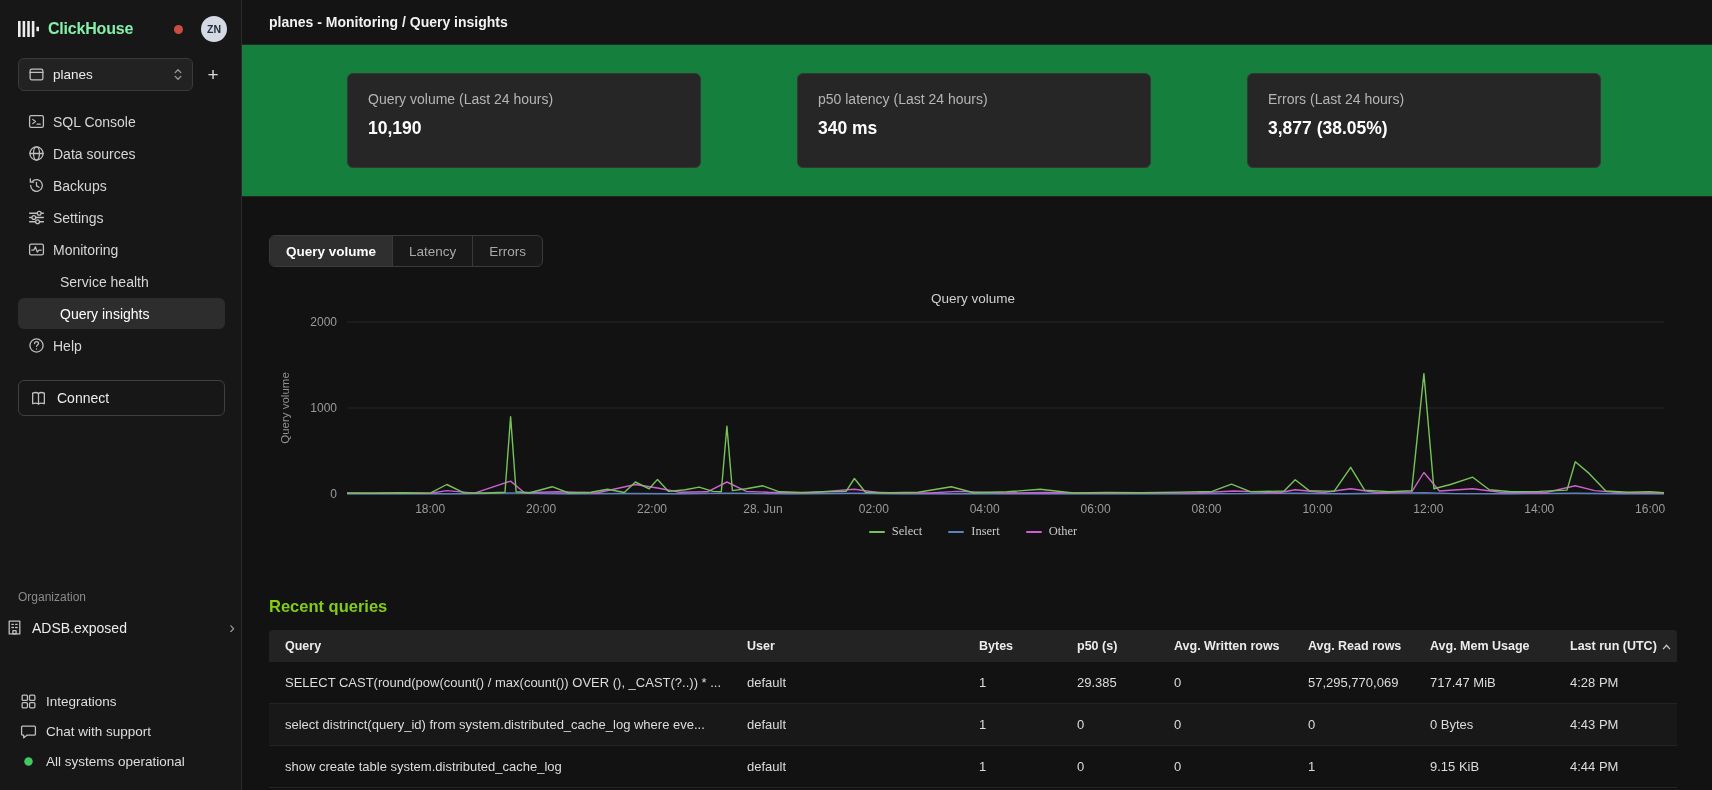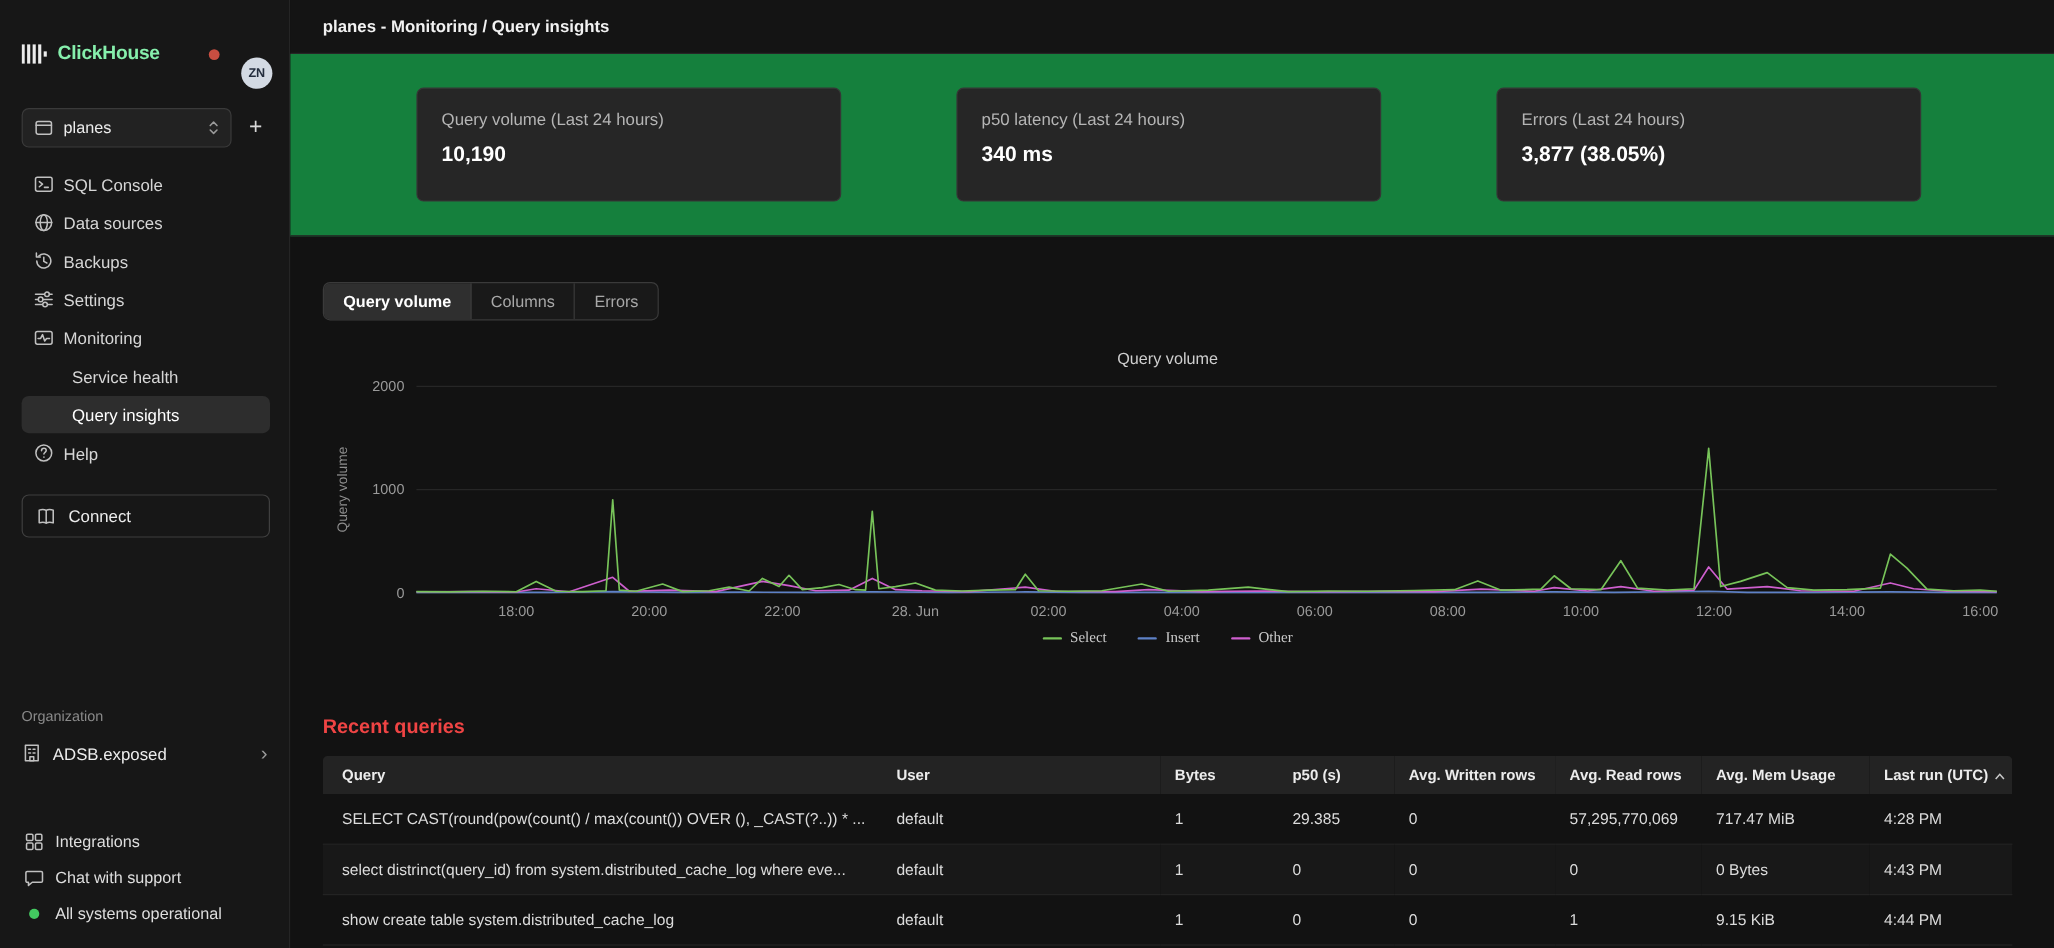--- a/index.html
+++ b/index.html
@@ -18,21 +18,21 @@
     border-right:1px solid #2a2a2a;
     display:flex; flex-direction:column; padding-top:8px;
   }
   .brand-row { display:flex; align-items:center; gap:8px; padding:8px 14px 8px 18px; }
   .logo svg { width:22px; height:18px; display:block; }
   .brand { font-size:16px; font-weight:700; color:#86efac; letter-spacing:-0.2px; }
   .notif-dot { width:9px; height:9px; border-radius:50%; margin-left:auto; cursor:pointer; }
   .avatar {
     width:26px; height:26px; border-radius:50%; background:#d3dae3; color:#232d3d;
     font-size:10.5px; font-weight:700; display:flex; align-items:center; justify-content:center;
-    margin-left:10px; cursor:pointer;margin-top:32px;
+    margin-left:10px; cursor:pointer;
   }
   .service-row { display:flex; align-items:center; padding:8px 14px 6px 18px; gap:6px; }
   .service-select {
     flex:1; height:33px; background:#222222; border:1px solid #3a3a3a; border-radius:6px;
     display:flex; align-items:center; gap:8px; padding:0 9px; color:#ececec; font-size:13.5px;
     cursor:pointer; font-family:inherit;
   }
   .service-select .grow { flex:1; text-align:left; }
   .add-btn {
     width:28px; height:28px; background:transparent; border:none; color:#d8d8d8;
@@ -48,21 +48,21 @@
   .icon svg { width:17px; height:17px; display:block; fill:none; stroke:#c0c0c0; stroke-width:1.2; stroke-linecap:round; stroke-linejoin:round; }
   .icon svg .knob { fill:#171717; }
   .connect-btn {
     margin:18px 16px 0 18px; height:36px; background:transparent; border:1px solid #3f3f3f;
     border-radius:6px; color:#ececec; font-size:14px; display:flex; align-items:center; gap:10px;
     padding:0 11px; cursor:pointer; font-family:inherit;
   }
   .sidebar-bottom { margin-top:auto; padding-bottom:14px; }
   .org-label { color:#8a8a8a; font-size:12px; padding:0 18px; margin-bottom:9px; }
   .org-row {
-    width:100%; display:flex; align-items:center; gap:9px; padding:6px 18px; background:none;
+    width:100%; display:flex; align-items:center; gap:9px; padding:6px 6px; background:none;
     border:none; color:#ececec; font-size:14px; cursor:pointer; font-family:inherit; text-align:left;
   }
   .org-row .chev { margin-left:auto; color:#9a9a9a; font-size:17px; line-height:1; }
   .sidebar-footer { margin-top:44px; padding:0 16px 0 18px; }
   .footer-item {
     display:flex; align-items:center; gap:9px; height:30px; padding:0 0 0 2px;
     color:#dedede; font-size:13.5px; cursor:pointer;
   }
 
   
@@ -102,21 +102,21 @@
   }
   .updown { width:10px; height:15px; fill:none; stroke:#9a9a9a; stroke-width:1.4; stroke-linecap:round; stroke-linejoin:round; }
 
   .chart-title { text-align:center; color:#cfcfcf; font-size:13.5px; margin-top:24px; }
   #chart { width:100%; height:212px; display:block; margin-top:2px; font-family:"Liberation Sans", sans-serif; }
   .legend { display:flex; justify-content:center; gap:26px; margin-top:4px; }
   .legend-item { display:flex; align-items:center; gap:7px; font-size:12.5px; color:#c9c9c9; cursor:pointer;font-family:Liberation Serif, serif; }
   .legend-marker { width:16px; height:2px; border-radius:1px; }
 
   .recent-header { margin-top:58px; display:flex; justify-content:space-between; align-items:center; }
-  .recent-header h2 { margin:0; font-size:16.5px; font-weight:700; color:#ef4444; }
+  .recent-header h2 { margin:0; font-size:16.5px; font-weight:700; color:#84cc16; }
   .recent-controls { display:flex; align-items:center; gap:14px; }
   .filter-box {
     width:172px; height:31px; background:#252525; border:1px solid #333333; border-radius:6px;
     display:flex; align-items:center; gap:8px; padding:0 10px;
   }
   .filter-box svg { width:14px; height:14px; fill:none; stroke:#9a9a9a; stroke-width:1.2; stroke-linejoin:round; }
   .filter-box input {
     flex:1; min-width:0; background:transparent; border:none; outline:none; color:#dddddd;
     font-size:13px; font-family:inherit;
   }
@@ -322,21 +322,21 @@
         <div class="stat-card">
           <div class="stat-label">Errors (Last 24 hours)</div>
           <div class="stat-value">3,877 (38.05%)</div>
         </div>
       </section>
 
     <section class="content">
       <div class="tabs-row">
         <div class="tab-group" id="tabs">
             <button class="tab active">Query volume</button>
-            <button class="tab">Columns</button>
+            <button class="tab">Latency</button>
             <button class="tab">Errors</button>
           </div>
       </div>
 
       <div class="chart-title">Query volume</div>
       <svg id="chart" viewBox="0 0 1408 212">
           <line x1="78" x2="1395" y1="186" y2="186" stroke="#3d3d3d" stroke-width="1"></line>
           <text x="68" y="190" text-anchor="end" fill="#9a9a9a" font-size="12">0</text>
           <line x1="78" x2="1395" y1="100" y2="100" stroke="#262626" stroke-width="1"></line>
           <text x="68" y="104" text-anchor="end" fill="#9a9a9a" font-size="12">1000</text>

